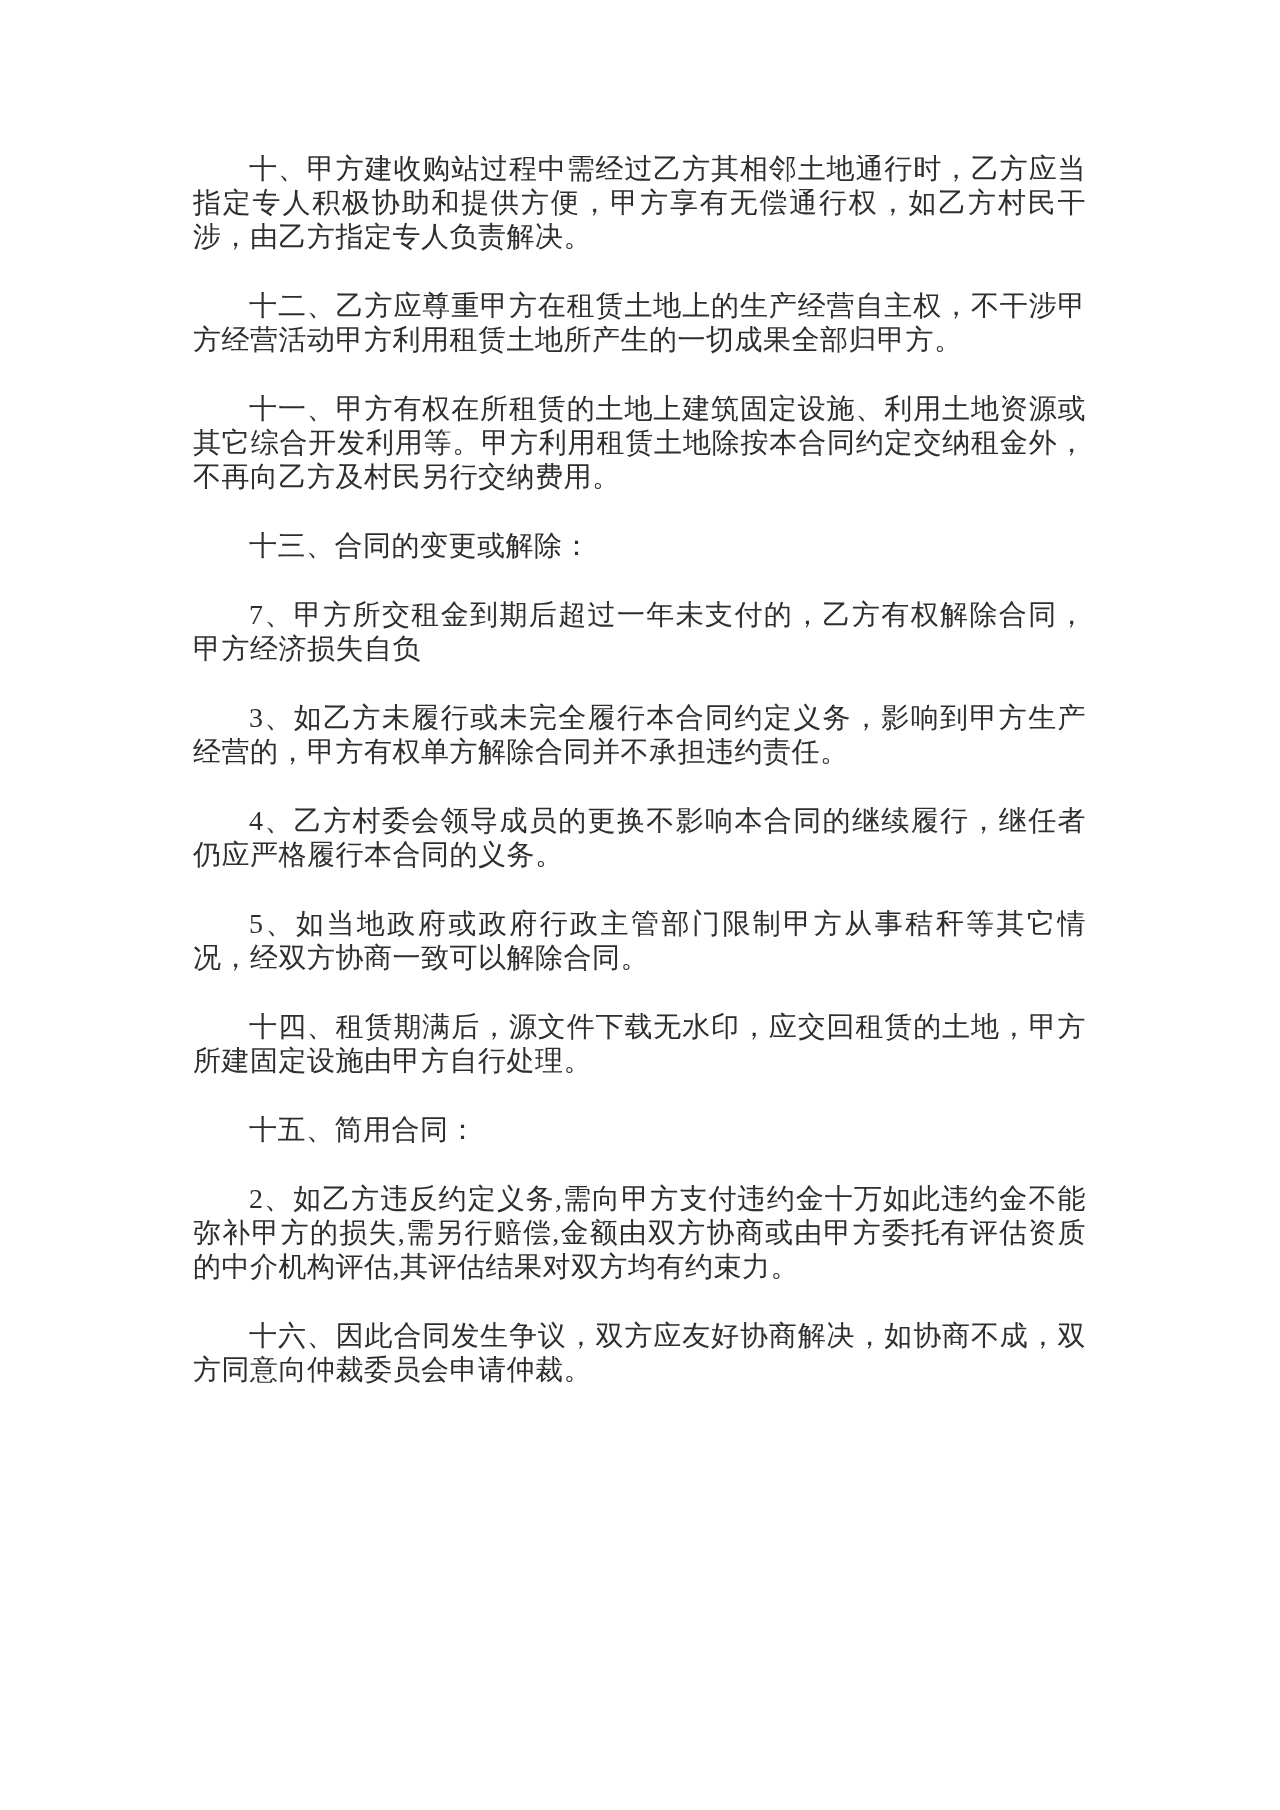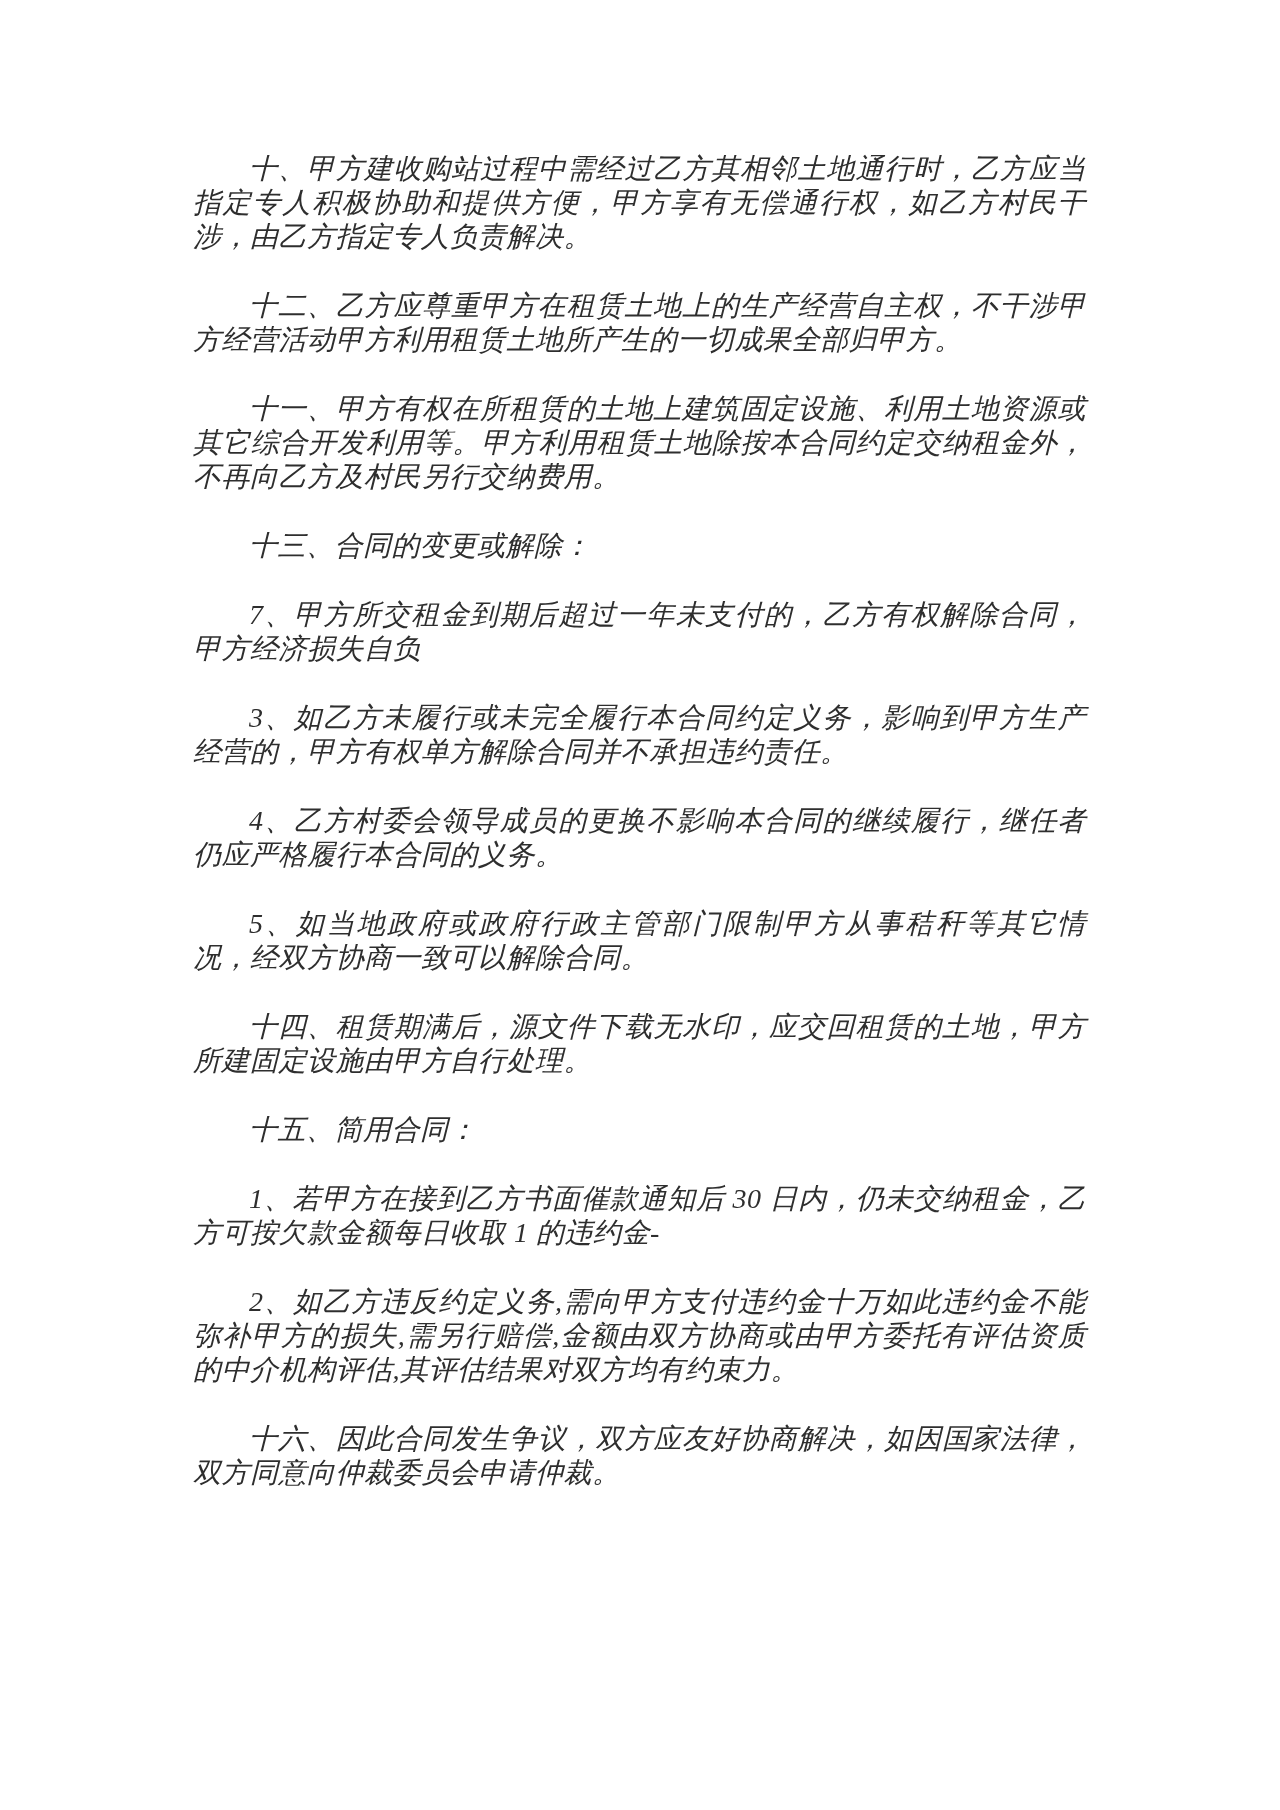--- a/index.html
+++ b/index.html
@@ -7,21 +7,20 @@
     padding: 0;
     background: #ffffff;
   }
   .page {
     position: relative;
     width: 1280px;
     height: 1577px;
     background: #ffffff;
     overflow: hidden;
     font-family: "Liberation Serif", "DejaVu Serif", serif;
-    font-style: italic;
   }
   .content {
     position: absolute;
     left: 193px;
     top: 152px;
     width: 893px;
     font-size: 28px;
     line-height: 34px;
     color: #2e2e2e;
     text-align: justify;
@@ -67,22 +66,21 @@
       <p>十、甲方建收购站过程中需经过乙方其相邻土地通行时，乙方应当指定专人积极协助和提供方便，甲方享有无偿通行权，如乙方村民干涉，由乙方指定专人负责解决。</p>
       <p>十二、乙方应尊重甲方在租赁土地上的生产经营自主权，不干涉甲方经营活动甲方利用租赁土地所产生的一切成果全部归甲方。</p>
       <p>十一、甲方有权在所租赁的土地上建筑固定设施、利用土地资源或其它综合开发利用等。甲方利用租赁土地除按本合同约定交纳租金外，不再向乙方及村民另行交纳费用。</p>
       <p>十三、合同的变更或解除：</p>
       <p>7、甲方所交租金到期后超过一年未支付的，乙方有权解除合同，甲方经济损失自负</p>
       <p>3、如乙方未履行或未完全履行本合同约定义务，影响到甲方生产经营的，甲方有权单方解除合同并不承担违约责任。</p>
       <p>4、乙方村委会领导成员的更换不影响本合同的继续履行，继任者仍应严格履行本合同的义务。</p>
       <p>5、如当地政府或政府行政主管部门限制甲方从事秸秆等其它情况，经双方协商一致可以解除合同。</p>
       <p>十四、租赁期满后，源文件下载无水印，应交回租赁的土地，甲方所建固定设施由甲方自行处理。</p>
       <p>十五、简用合同：</p>
-      <p>1、若甲方在接到乙方书面催款通知后 30 日内，仍未交纳租金，乙方可按欠款金额每日收取 1 的违约金-</p>
       <p>2、如乙方违反约定义务,需向甲方支付违约金十万如此违约金不能弥补甲方的损失,需另行赔偿,金额由双方协商或由甲方委托有评估资质的中介机构评估,其评估结果对双方均有约束力。</p>
-      <p>十六、因此合同发生争议，双方应友好协商解决，如因国家法律，双方同意向仲裁委员会申请仲裁。</p>
+      <p>十六、因此合同发生争议，双方应友好协商解决，如协商不成，双方同意向仲裁委员会申请仲裁。</p>
     </div>
 
   <div class="watermark-title">简用合同</div>
 
   <div class="watermark-subtitle">源文件下载无水印</div>
 
 </div>
 
 </body></html>

